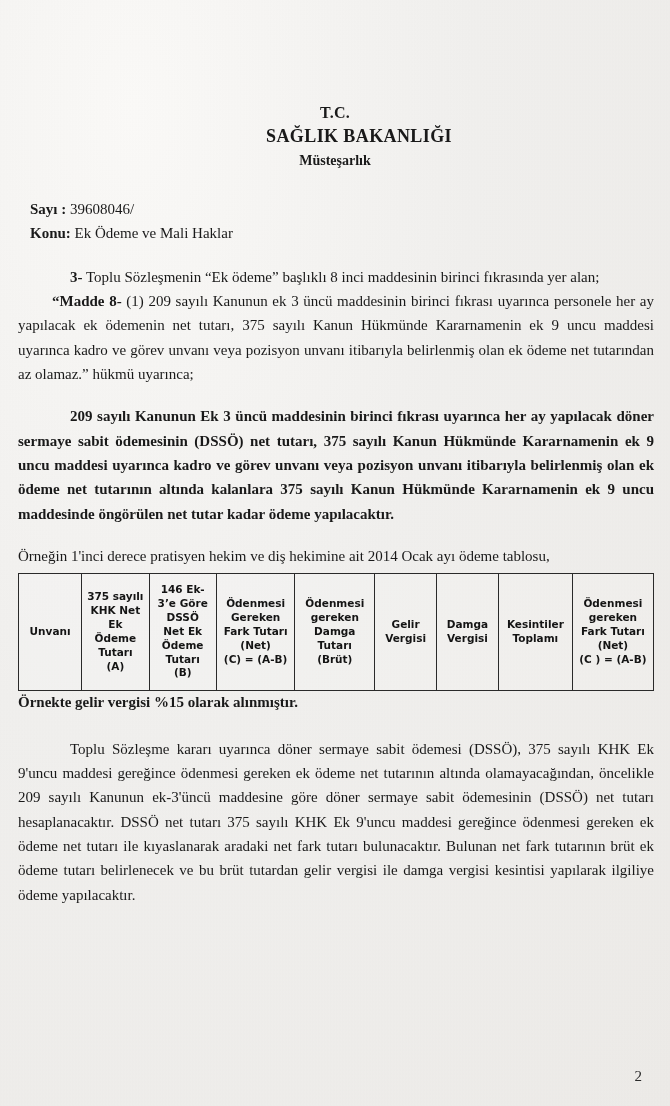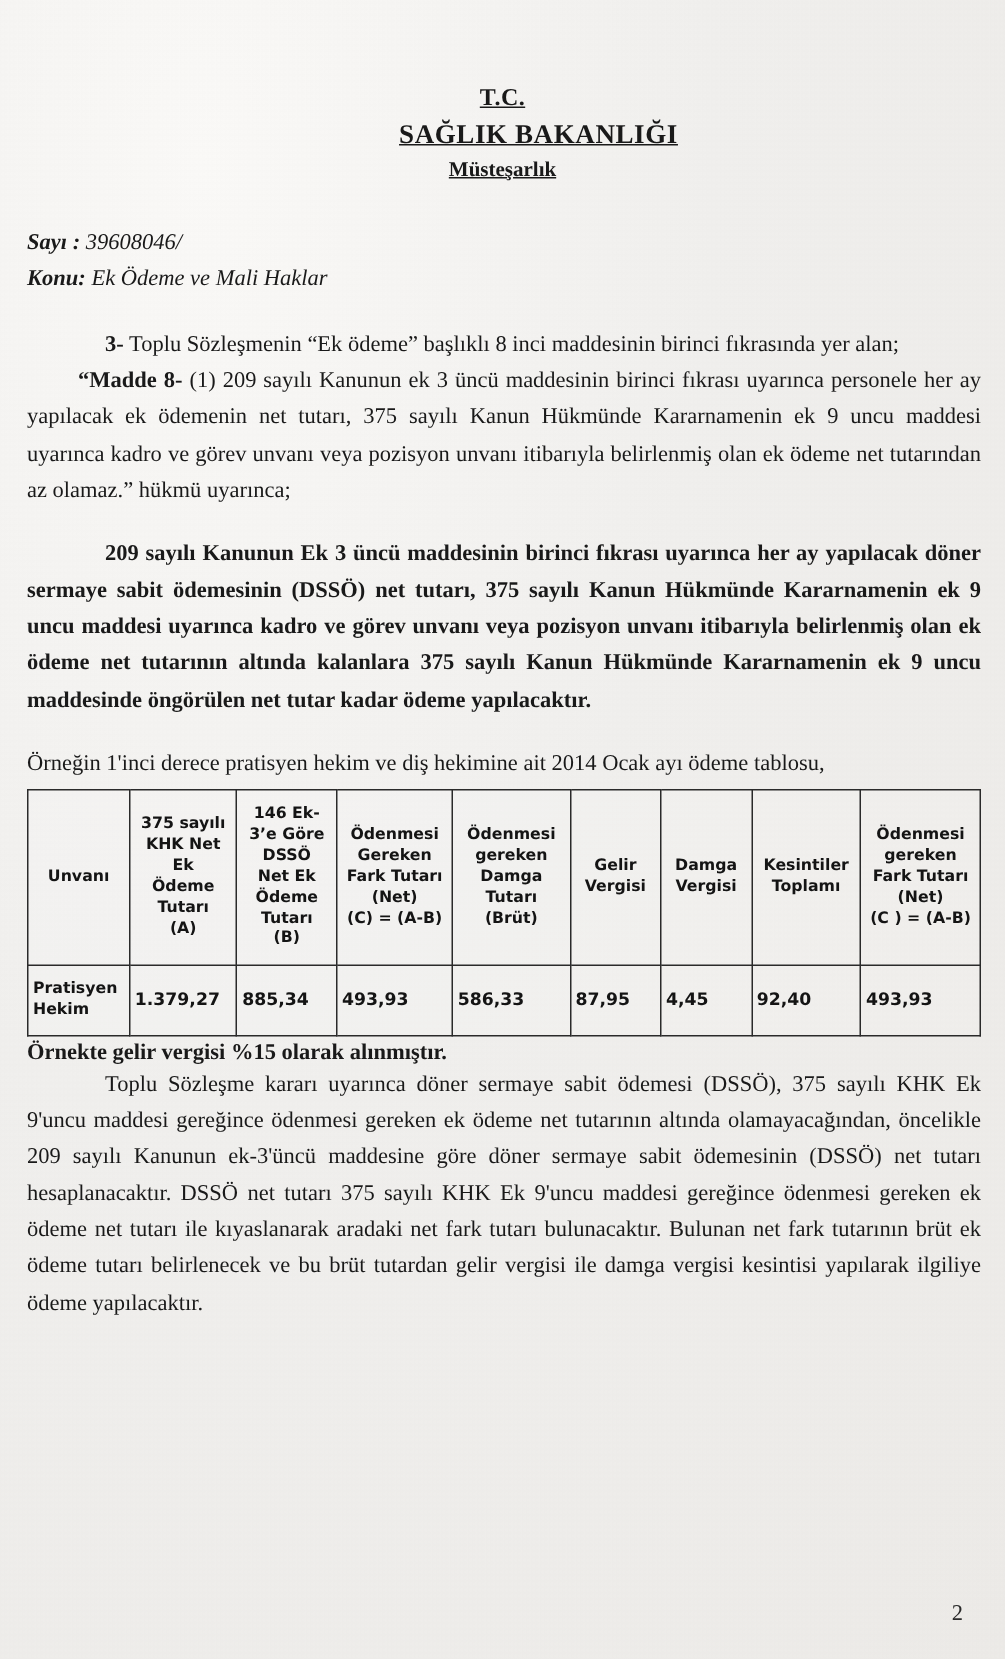--- a/index.html
+++ b/index.html
@@ -32,23 +32,22 @@
   }
   .content {
     position: absolute;
     left: 0; top: 0;
     width: 670px;
   }
 
   
   .letterhead {
     text-align: center;
-    margin-top: 55px;
+    margin-top: 102px;
     line-height: 1.32;
-    text-decoration: underline;
   }
   .lh-tc {
     font-weight: bold;
     font-size: 16px;
     letter-spacing: 0.3px;
   }
   .lh-ministry {
     font-weight: bold;
     font-size: 18px;
     letter-spacing: 0.4px;
@@ -57,24 +56,23 @@
   }
   .lh-unit {
     font-weight: bold;
     font-size: 14px;
     margin-top: 3px;
   }
 
   
   .refblock {
     margin-top: 28px;
-    padding-left: 18px;
+    padding-left: 30px;
     font-size: 15px;
     line-height: 1.55;
-    font-style: italic;
   }
   .ref-row { white-space: nowrap; }
   .ref-label {
     font-weight: bold;
   }
   .ref-value { font-weight: normal; }
 
   
   .body-area {
     margin-top: 20px;
@@ -173,20 +171,21 @@
     font-size: 15px;
     margin-top: 3px;
     font-weight: bold;
   }
 
   
   .closing {
     padding: 0 16px 0 18px;
     font-size: 15px;
     line-height: 1.62;
+    margin-top: 26px;
   }
 
   
   .page-number {
     position: absolute;
     right: 28px;
     top: 1068px;
     font-size: 15px;
     color: #2b2b2b;
   }
@@ -279,34 +278,20 @@
             <th class="c-net2">
                 <span class="hdr-line">Ödenmesi</span>
                 <span class="hdr-line">gereken</span>
                 <span class="hdr-line">Fark Tutarı</span>
                 <span class="hdr-line">(Net)</span>
                 <span class="hdr-line">(C ) = (A-B)</span>
               </th>
           </tr>
         </thead>
         <tbody>
-            <tr>
-              <td class="title-cell">
-                <span class="hdr-line">Pratisyen</span>
-                <span class="hdr-line">Hekim</span>
-              </td>
-              <td class="num">1.379,27</td>
-              <td class="num">885,34</td>
-              <td class="num">493,93</td>
-              <td class="num">586,33</td>
-              <td class="num">87,95</td>
-              <td class="num">4,45</td>
-              <td class="num">92,40</td>
-              <td class="num">493,93</td>
-            </tr>
           </tbody>
       </table>
 
       <div class="watermark">
         <svg width="636" height="250" viewBox="0 0 636 250" fill="none" stroke="#8f9cad" stroke-width="2.2" stroke-linecap="round" stroke-linejoin="round">
           <path d="M18 212 C12 150, 44 108, 88 112 C124 116, 134 150, 110 168 C86 186, 52 176, 48 146"></path>
           <path d="M96 210 C92 168, 104 128, 130 130 C148 132, 152 152, 140 162"></path>
           <path d="M150 160 C168 106, 196 104, 206 130 C214 152, 200 176, 186 162"></path>
           <path d="M214 186 C214 150, 226 128, 246 132 C262 136, 266 158, 252 170 C240 180, 224 176, 222 160"></path>
           <path d="M268 132 L266 196"></path>

